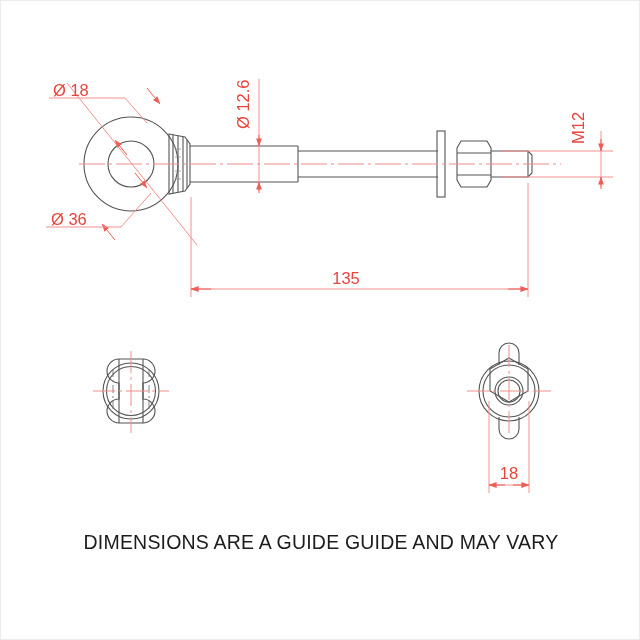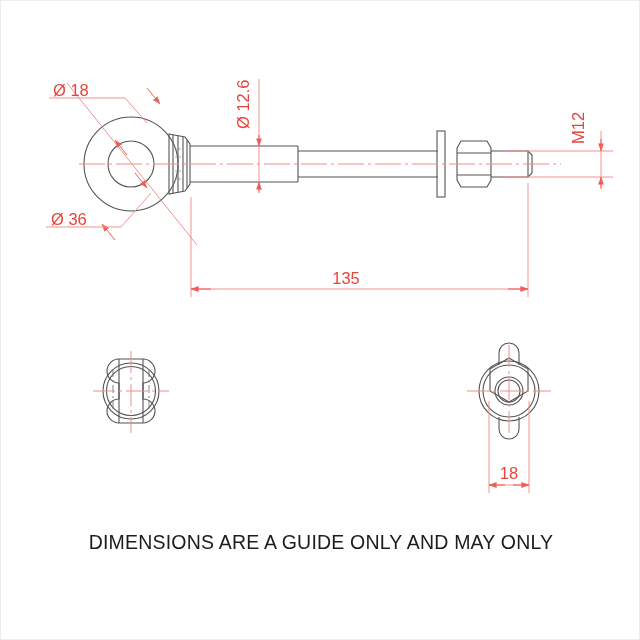--- a/index.html
+++ b/index.html
@@ -200,15 +200,15 @@
       <path d="M 488 400 L 488 492"></path>
       <path d="M 528 400 L 528 492"></path>
       <path d="M 488 484 L 528 484"></path>
       <path d="M 504 484 L 488 484" marker-end="url(#arrHeadDark)" stroke="#ee5e58"></path>
       <path d="M 512 484 L 528 484" marker-end="url(#arrHeadDark)" stroke="#ee5e58"></path>
     </g>
     <text class="dim" x="508" y="478" font-size="16.5" text-anchor="middle">18</text>
 
   </svg>
 
-  <div class="caption">DIMENSIONS ARE A GUIDE ONLY AND MAY ONLY</div>
+  <div class="caption">DIMENSIONS ARE A GUIDE GUIDE AND MAY VARY</div>
 
 </div>
 
 </body></html>

